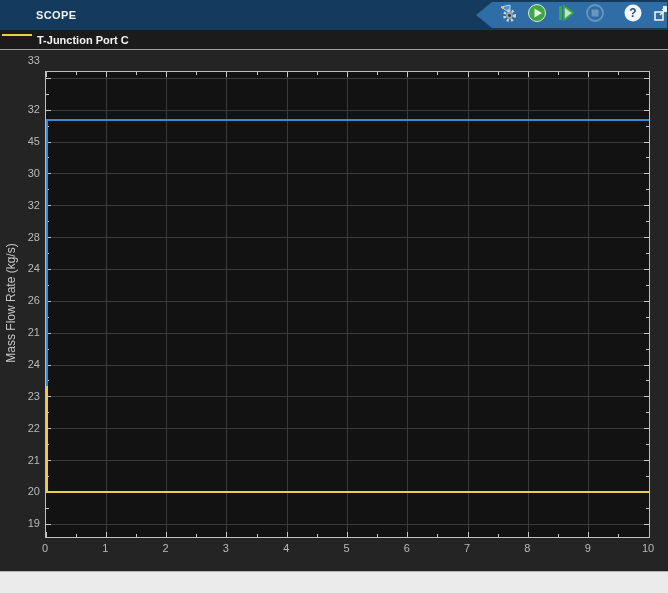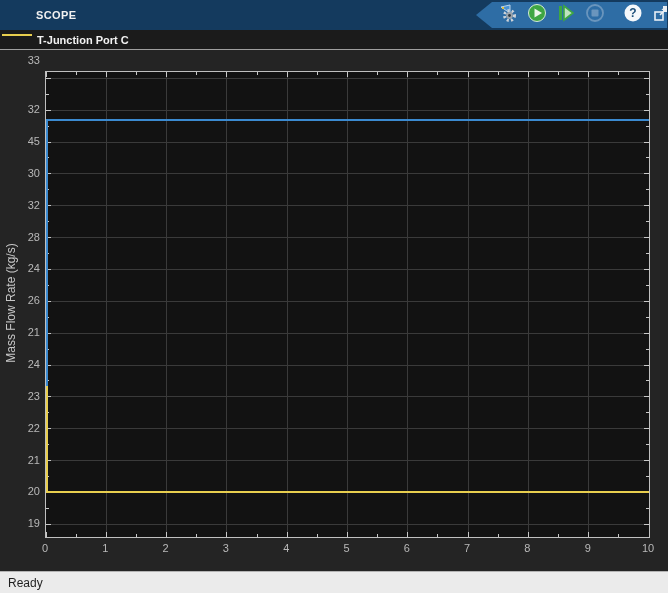--- a/index.html
+++ b/index.html
@@ -278,16 +278,15 @@
         <div class="xtick-label" style="left: 326.5px; top: 492px;">5</div>
         <div class="xtick-label" style="left: 386.8px; top: 492px;">6</div>
         <div class="xtick-label" style="left: 447.1px; top: 492px;">7</div>
         <div class="xtick-label" style="left: 507.4px; top: 492px;">8</div>
         <div class="xtick-label" style="left: 567.7px; top: 492px;">9</div>
         <div class="xtick-label" style="left: 628px; top: 492px;">10</div>
       </div>
   </div>
 
   <div id="statusbar">
-    <div id="status-left">Ready</div>
   </div>
 
 </div>
 
 </body></html>

